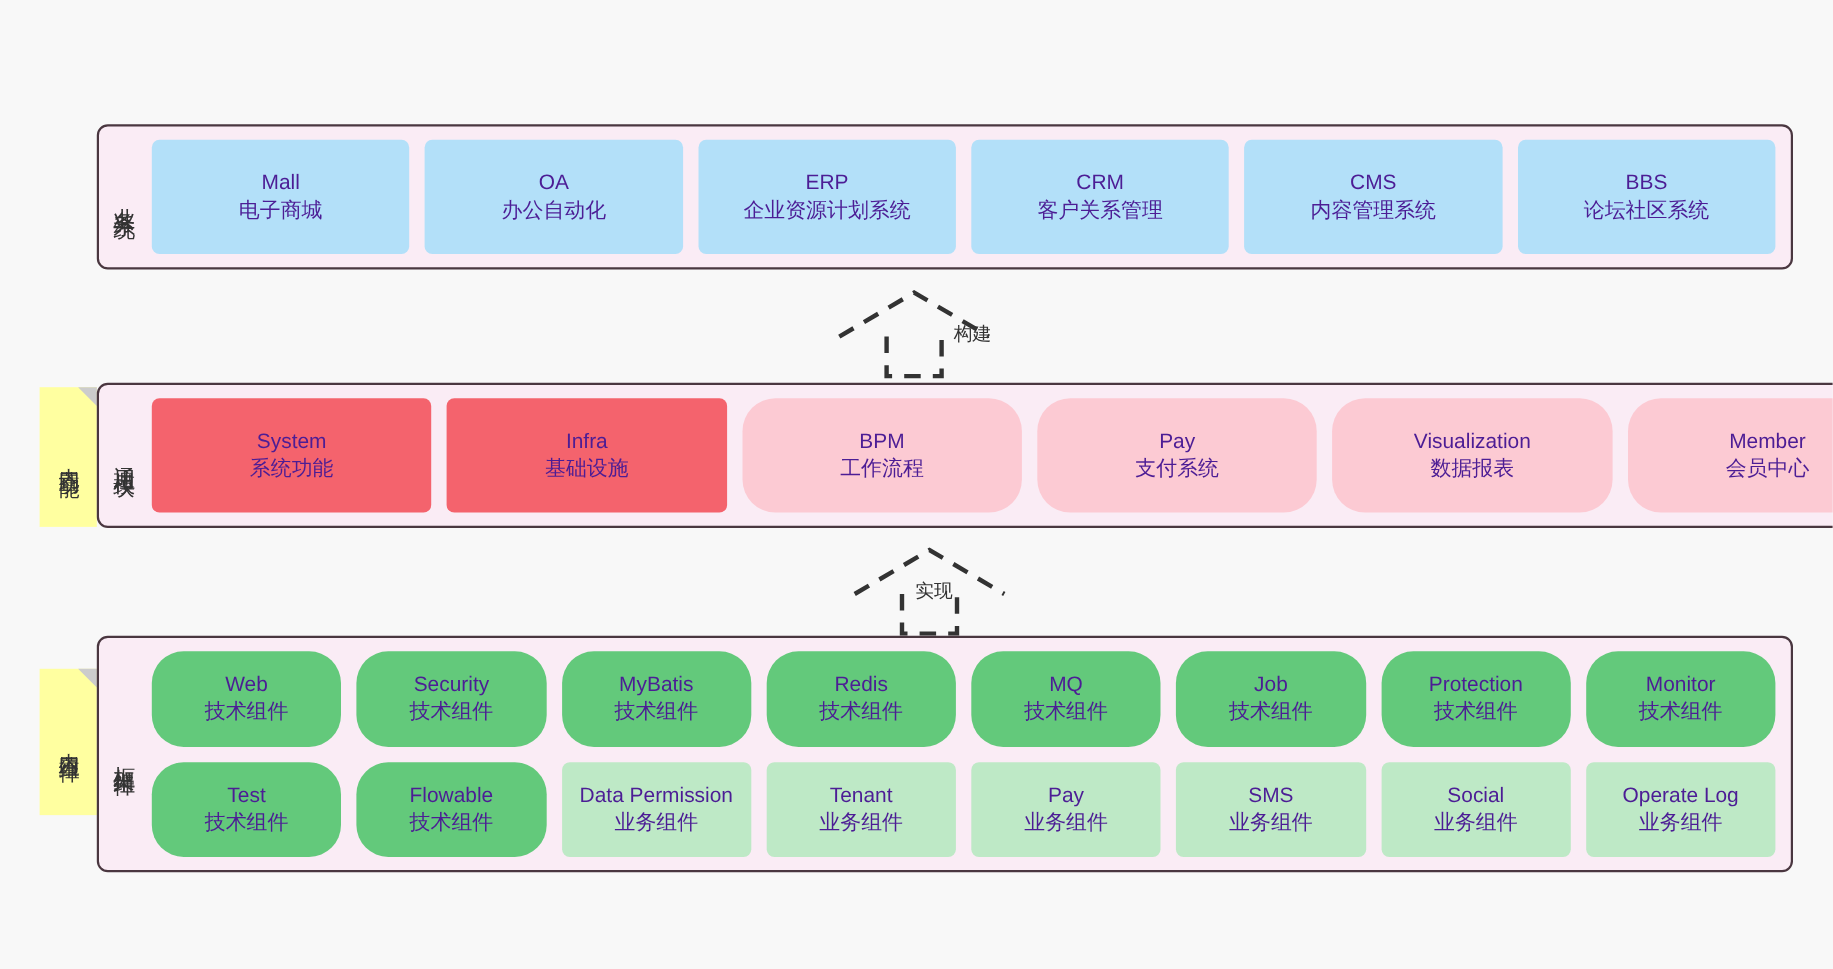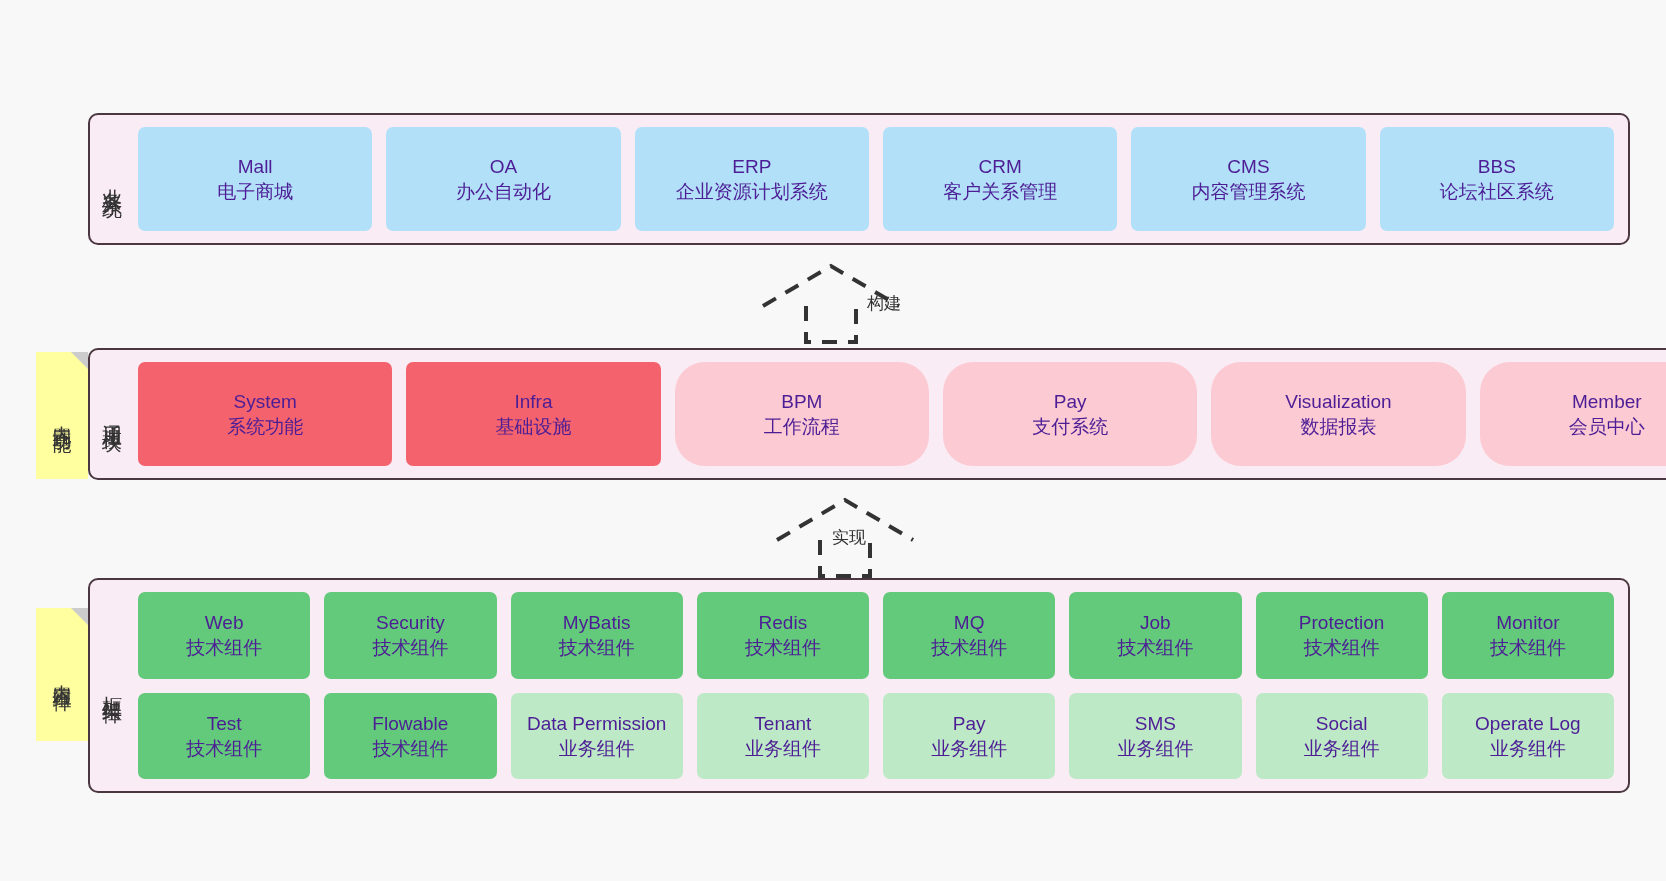--- a/index.html
+++ b/index.html
@@ -78,21 +78,21 @@
     box-sizing: border-box;
     padding: 0 6px;
     user-select: none;
   }
   .card .l1 { display: block; }
   .card .l2 { display: block; }
 
   .c-blue        { background: #b3e0f9; }
   .c-red         { background: #f4636d; }
   .c-pink        { background: #fccad3; border-radius: 30px; }
-  .c-green       { background: #63c97b; }
+  .c-green       { background: #63c97b; border-radius: 29px; }
   .c-lightgreen  { background: #bee9c6; }
 
   
   .sticky {
     position: absolute;
     width: 52px;
     background: #ffffa0;
     box-sizing: border-box;
     display: flex;
     align-items: center;

